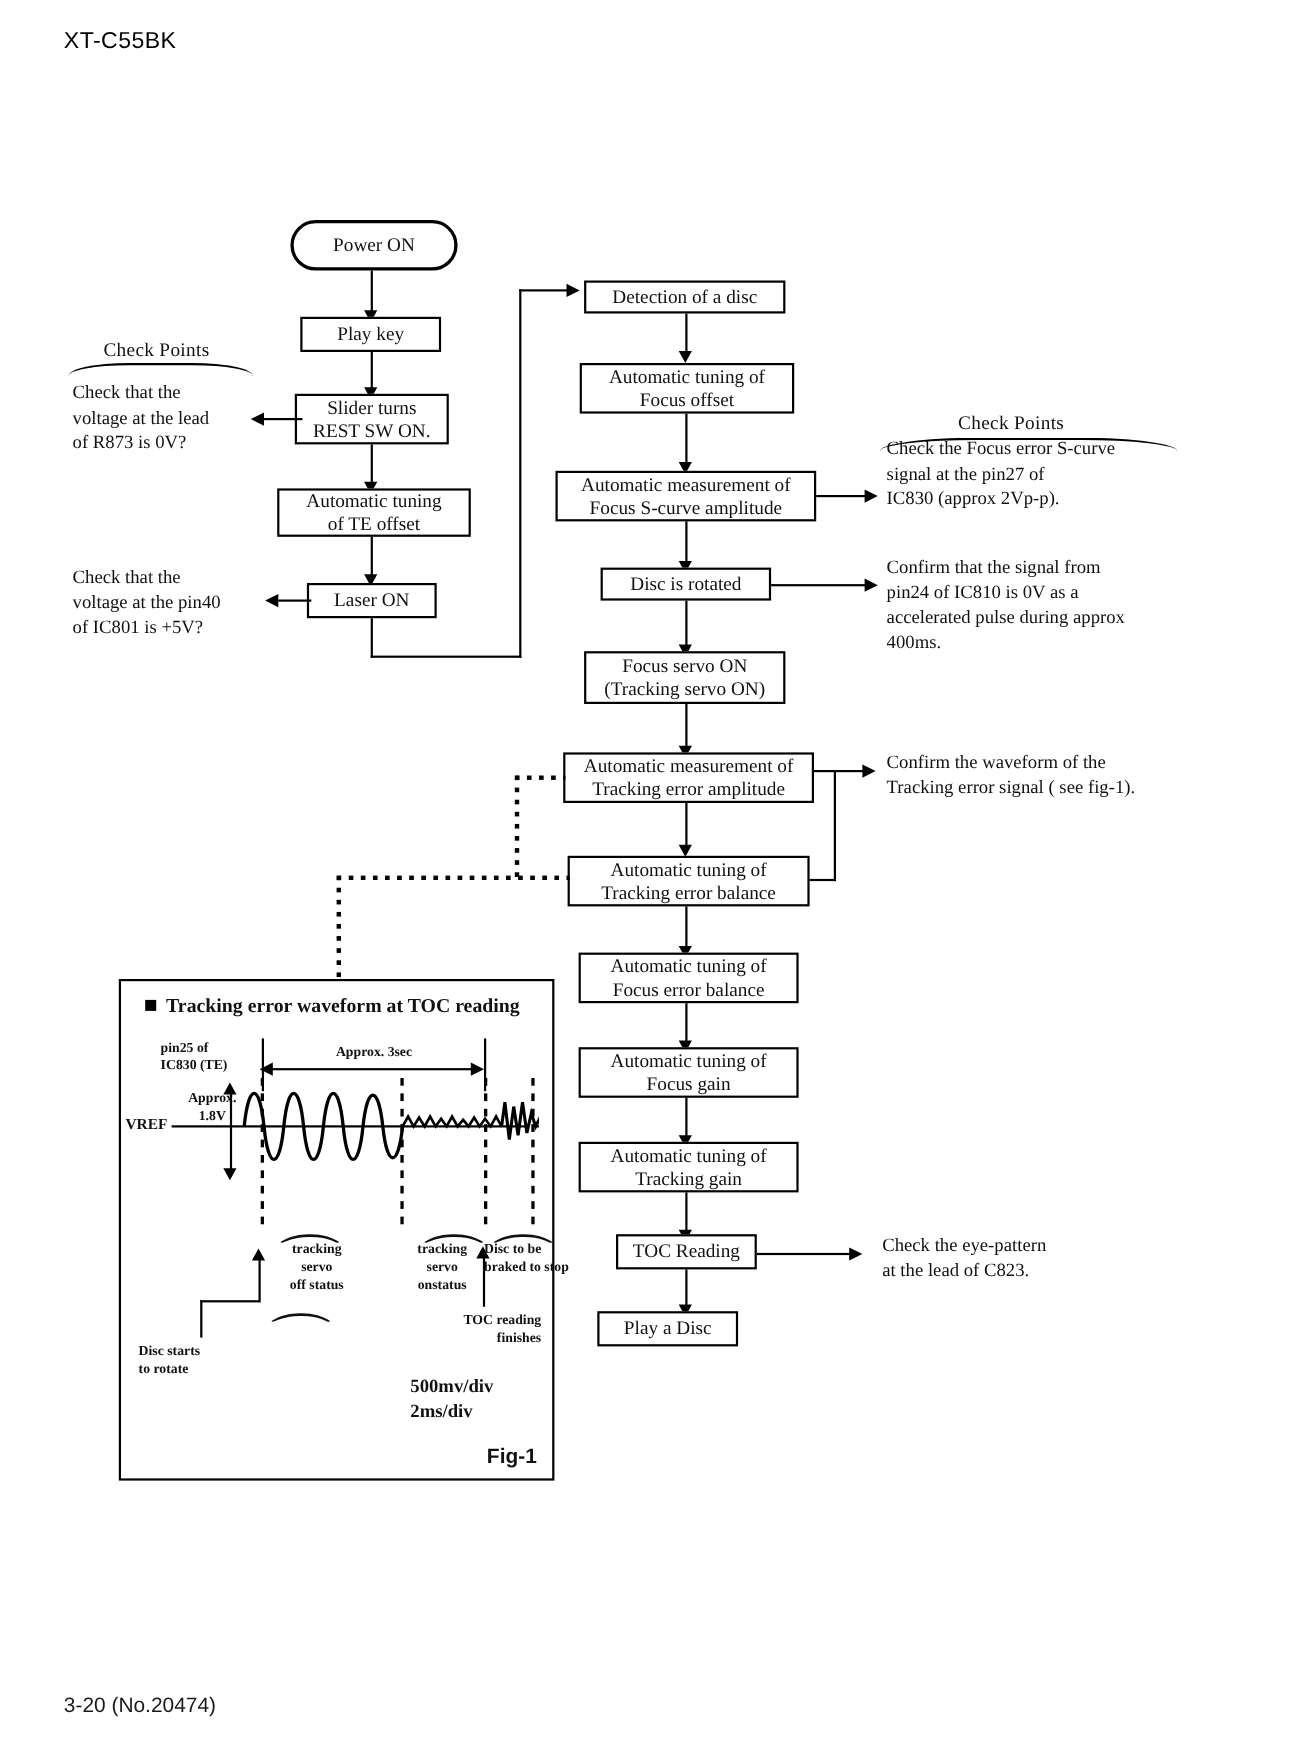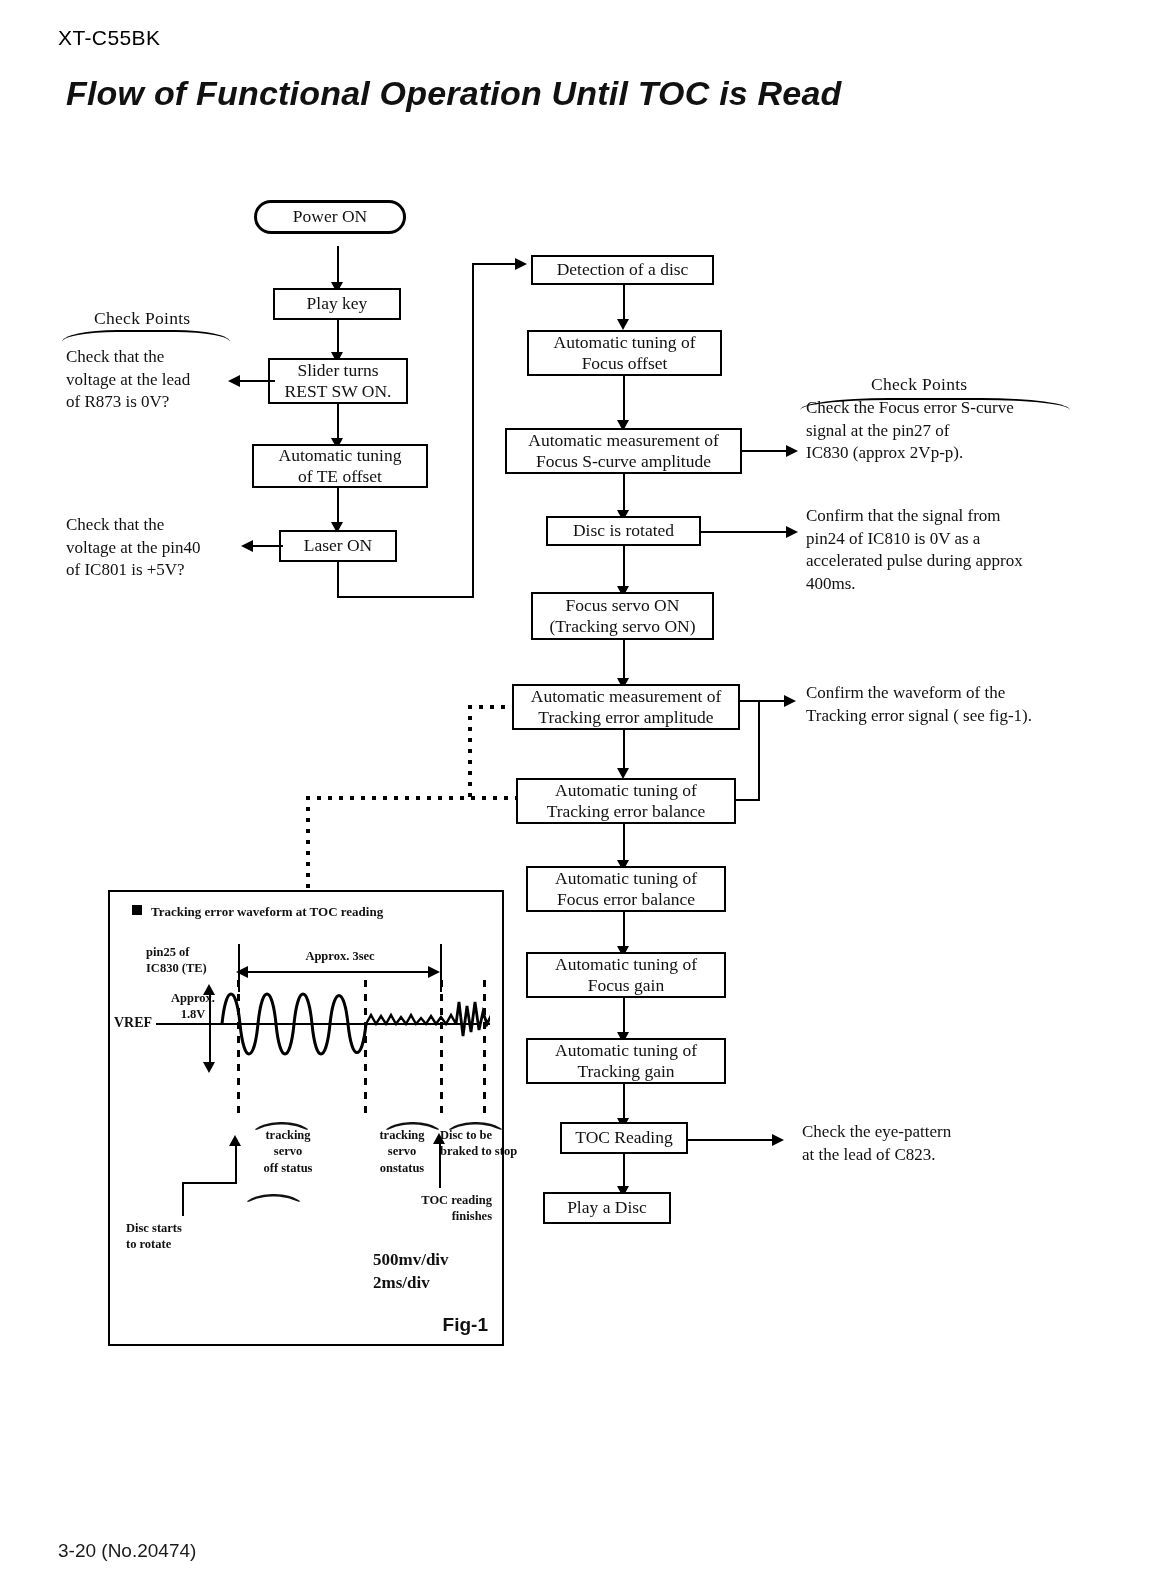--- a/index.html
+++ b/index.html
@@ -44,45 +44,44 @@
     background-image:linear-gradient(to bottom,#000 0 4px,transparent 4px 11px);
     background-size:4px 11px;}
 
   
   .brace{position:absolute;border-top:2px solid #000;
          border-radius:60% 60% 0 0 / 22px 22px;height:22px;}
 
   
   .figbox{position:absolute;left:108px;top:890px;width:392px;height:452px;
           border:2px solid #000;background:#fff;}
-  .fig-hd{position:absolute;left:22px;top:12px;font-size:13px;font-weight:bold;}
+  .fig-hd{position:absolute;left:22px;top:12px;font-size:18px;font-weight:bold;}
   .sqbullet{display:inline-block;width:10px;height:10px;background:#000;margin-right:9px;
             vertical-align:1px;}
   .figlbl{position:absolute;font-size:12.5px;line-height:1.3;font-weight:bold;text-align:center;}
   .figlbl.l{text-align:left;}
   .fig-big{position:absolute;font-size:17px;font-weight:bold;line-height:1.35;}
   .figno{position:absolute;right:14px;bottom:8px;font-family:"Liberation Sans",sans-serif;
          font-weight:bold;font-size:19px;margin-top:12px;}
   .dash-v{position:absolute;width:3px;
     background-image:linear-gradient(to bottom,#000 0 7px,transparent 7px 14px);
     background-size:3px 14px;}
   .tick{position:absolute;width:2px;background:#000;}
   .curly{position:absolute;font-size:26px;font-weight:bold;transform:scaleX(2.3);
          transform-origin:left center;}
 </style>
 </head>
 <body>
 
 <div class="page">
 
   <div class="model">XT-C55BK</div>
-  <div class="title">Flow of Functional Operation Until TOC is Read</div>
   <div class="footer">3-20 (No.20474)</div>
 
-  <div class="node rounded" style="left:254px;top:200px;width:152px;height:34px;">
+  <div class="node rounded" style="left:264px;top:200px;width:152px;height:46px;">
     <span>Power ON</span>
   </div>
   <div class="ln vl" style="left:337px;top:246px;height:38px;"></div>
   <div class="arrow-d" style="left:331px;top:282px;"></div>
 
   <div class="node" style="left:273px;top:288px;width:128px;height:32px;">
     <span>Play key</span>
   </div>
   <div class="ln vl" style="left:337px;top:320px;height:34px;"></div>
   <div class="arrow-d" style="left:331px;top:352px;"></div>

